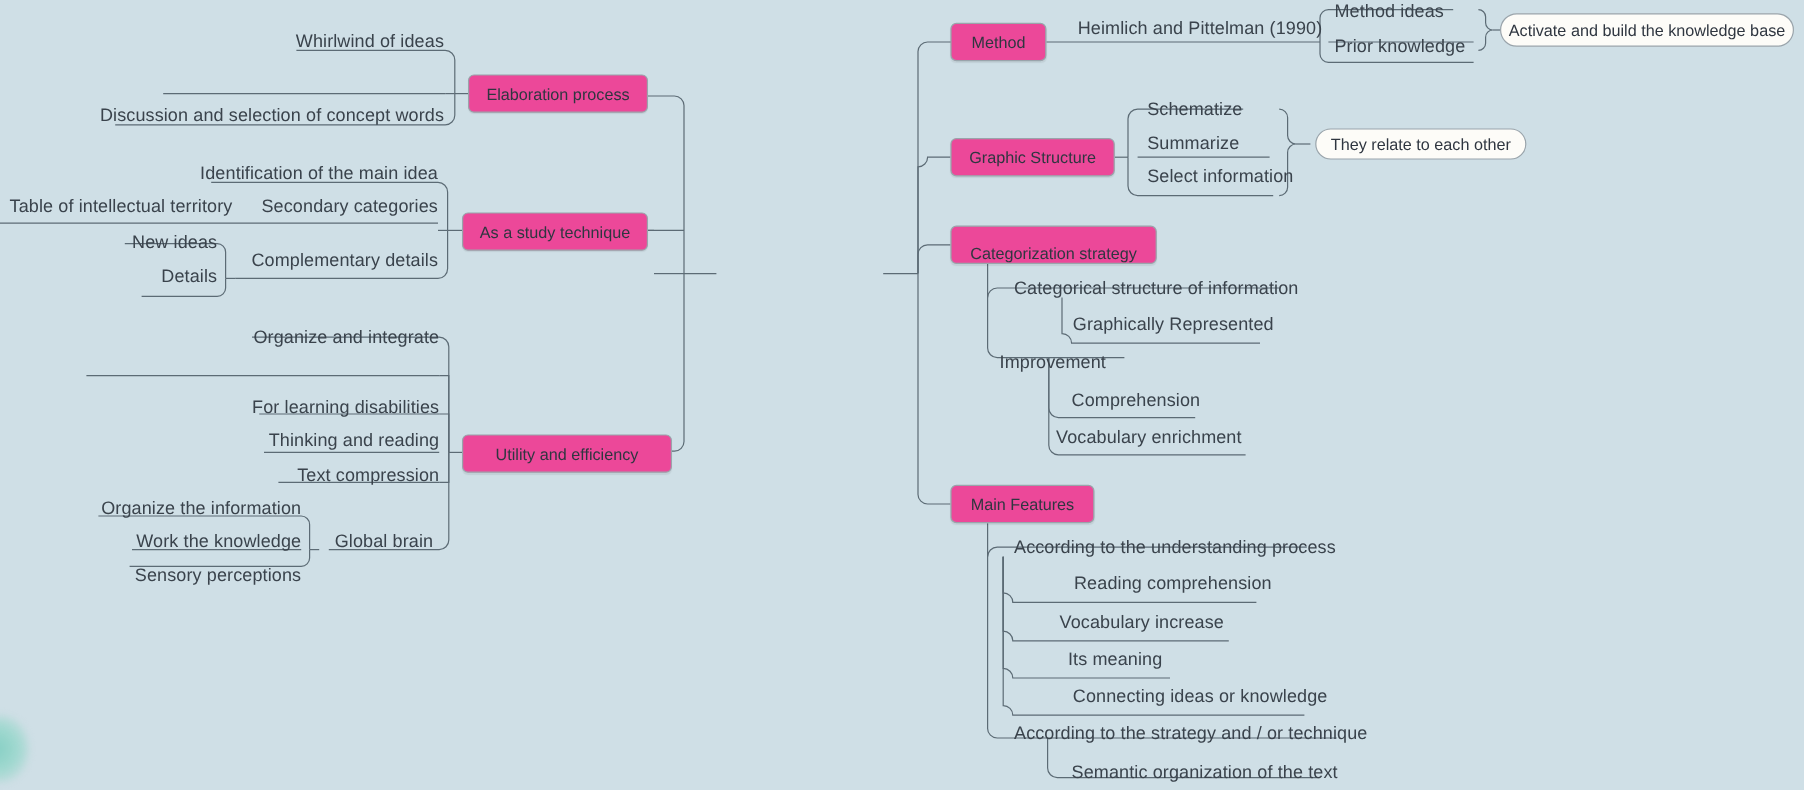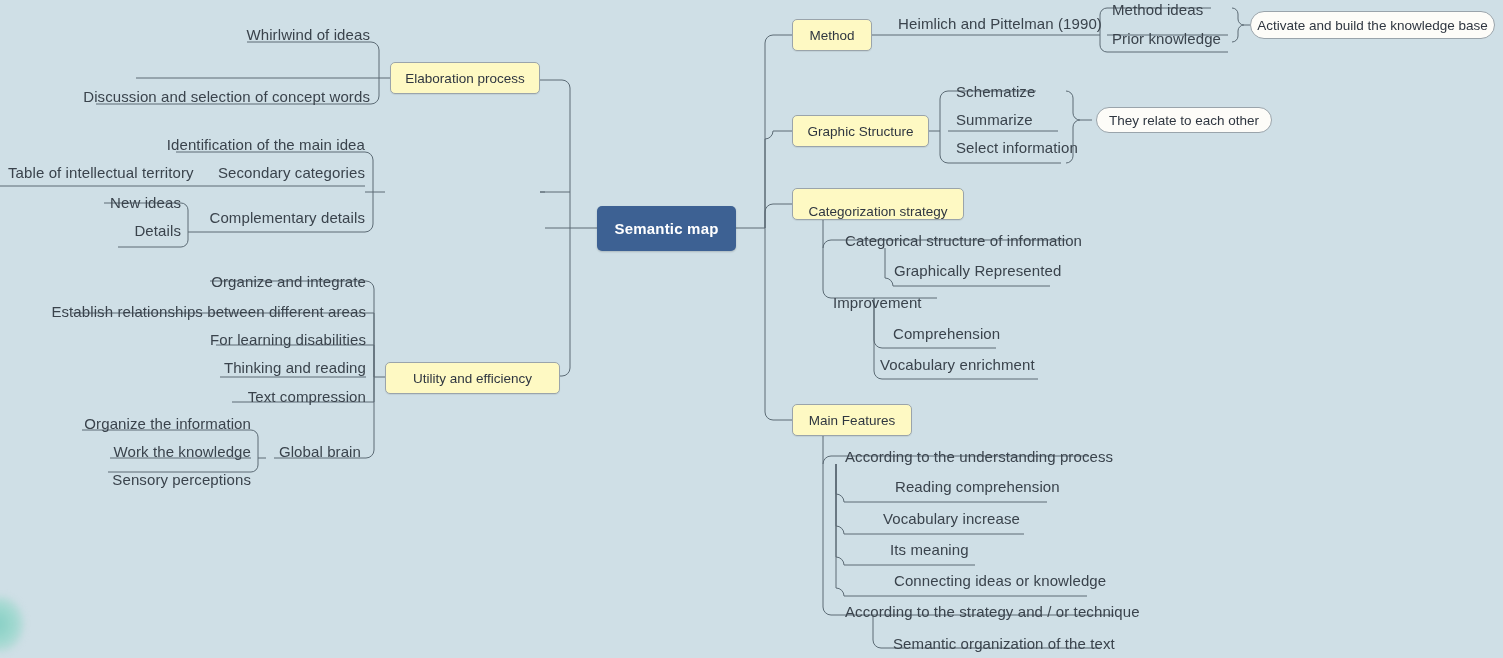--- a/index.html
+++ b/index.html
@@ -32,21 +32,21 @@
     background:#3d6193;
     color:#ffffff;
     font-size:15px;font-weight:bold;
     border-radius:5px;
     display:flex;align-items:center;justify-content:center;
     letter-spacing:.2px;
     box-shadow:0 1px 2px rgba(0,0,0,.18);
   }
 
   .boxed{
-    background:#fef9c3;
+    background:#ec4899;
     border:1px solid #9aa4ab;
     border-radius:5px;
     color:#2f3640;
     font-size:13.5px;
     display:flex;align-items:center;justify-content:center;
     padding:0 28px;
     box-shadow:0 1px 1px rgba(0,0,0,.07);
   }
 
   .pill{
@@ -149,35 +149,35 @@
 
     <path d="M823 436 V 607 a8,8 0 0 0 8,8 H 1114"></path>
     <path d="M823 464 a8,8 0 0 1 8,-8 H 1089"></path>
     <path d="M836 464 V 494 a8,8 0 0 1 8,8 H 1047"></path>
     <path d="M836 464 V 526 a8,8 0 0 1 8,8 H 1024"></path>
     <path d="M836 464 V 557 a8,8 0 0 1 8,8 H 975"></path>
     <path d="M836 464 V 588 a8,8 0 0 1 8,8 H 1087"></path>
     <path d="M873 615 V 640 a8,8 0 0 0 8,8 H 1100"></path>
   </svg>
 
-  <div class="node root" style="left:597px;top:206px;width:139px;height:45px;">
-    <span>Semantic map</span>
-  </div>
 
   <div class="node boxed" style="left:390px;top:62px;width:150px;height:32px;">
     <span>Elaboration process</span>
   </div>
 
   <div class="node leaf left" style="left:120px;top:26px;width:250px;height:16px;">
     <span>Whirlwind of ideas</span>
   </div>
   <div class="node leaf left" style="left:70px;top:88px;width:300px;height:16px;">
     <span>Discussion and selection of concept words</span>
   </div>
 
+  <div class="node boxed" style="left:385px;top:177px;width:155px;height:32px;">
+    <span>As a study technique</span>
+  </div>
 
   <div class="node leaf left" style="left:115px;top:136px;width:250px;height:16px;">
     <span>Identification of the main idea</span>
   </div>
   <div class="node leaf left" style="left:165px;top:164px;width:200px;height:16px;">
     <span>Secondary categories</span>
   </div>
   <div class="node leaf left" style="left:8px;top:164px;width:190px;height:16px;justify-content:flex-start;">
     <span>Table of intellectual territory</span>
   </div>
@@ -191,23 +191,20 @@
     <span>Details</span>
   </div>
 
   <div class="node boxed" style="left:385px;top:362px;width:175px;height:32px;">
     <span>Utility and efficiency</span>
   </div>
 
   <div class="node leaf left" style="left:150px;top:273px;width:216px;height:16px;">
     <span>Organize and integrate</span>
   </div>
-  <div class="node leaf left" style="left:66px;top:303px;width:300px;height:16px;">
-    <span>Establish relationships between different areas</span>
-  </div>
   <div class="node leaf left" style="left:160px;top:331px;width:206px;height:16px;">
     <span>For learning disabilities</span>
   </div>
   <div class="node leaf left" style="left:160px;top:359px;width:206px;height:16px;">
     <span>Thinking and reading</span>
   </div>
   <div class="node leaf left" style="left:180px;top:388px;width:186px;height:16px;">
     <span>Text compression</span>
   </div>
   <div class="node leaf left" style="left:270px;top:443px;width:91px;height:16px;">

